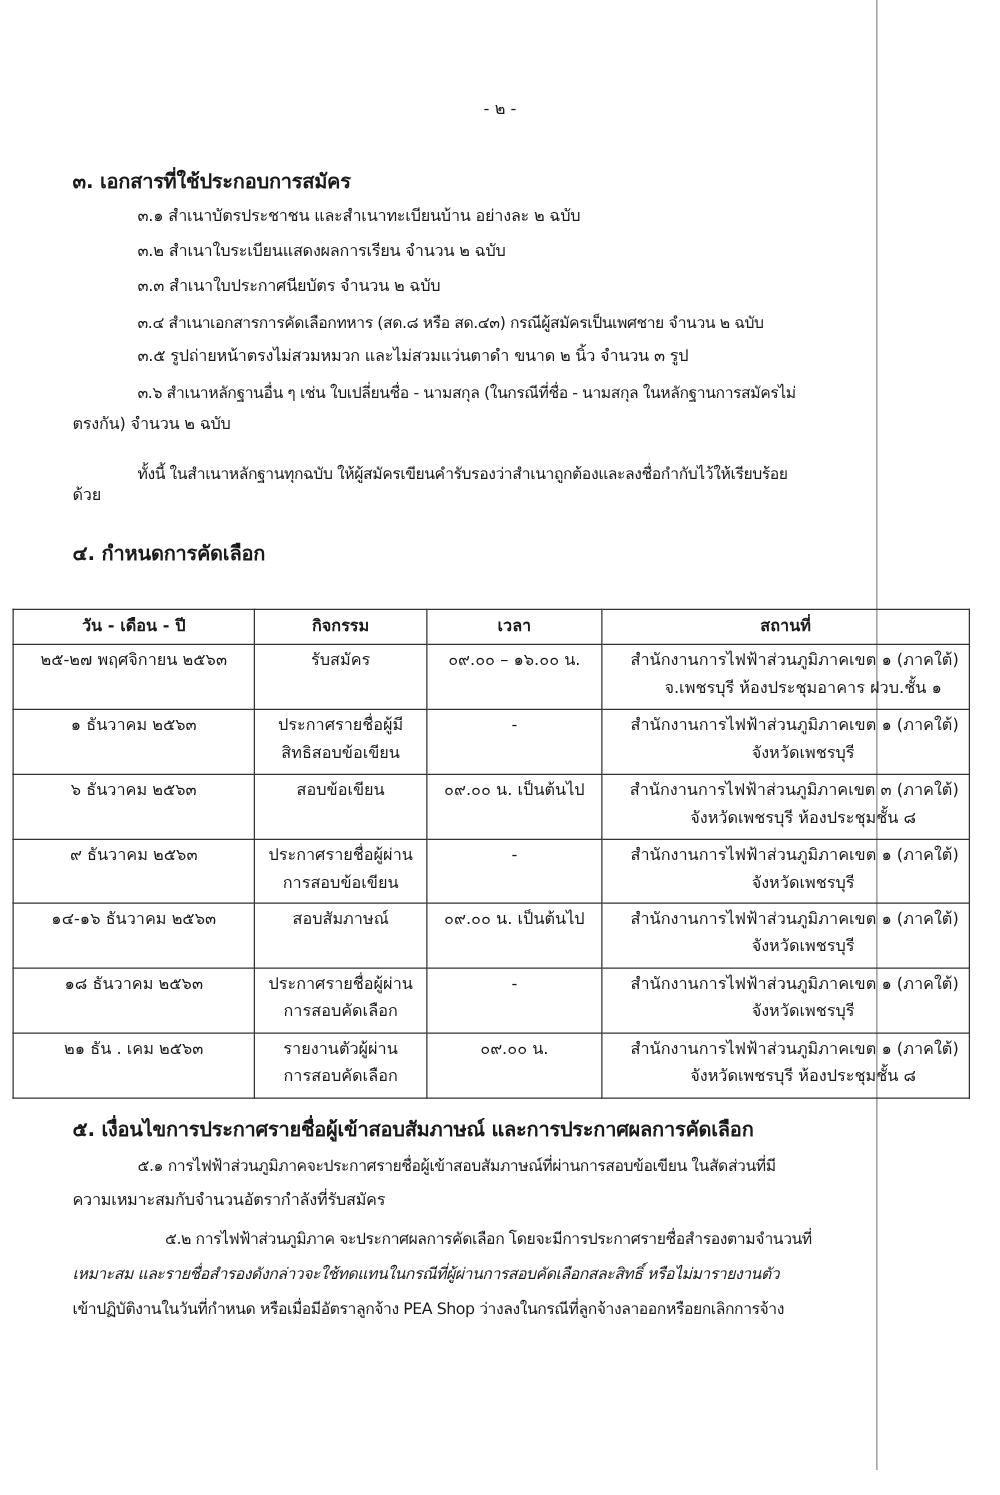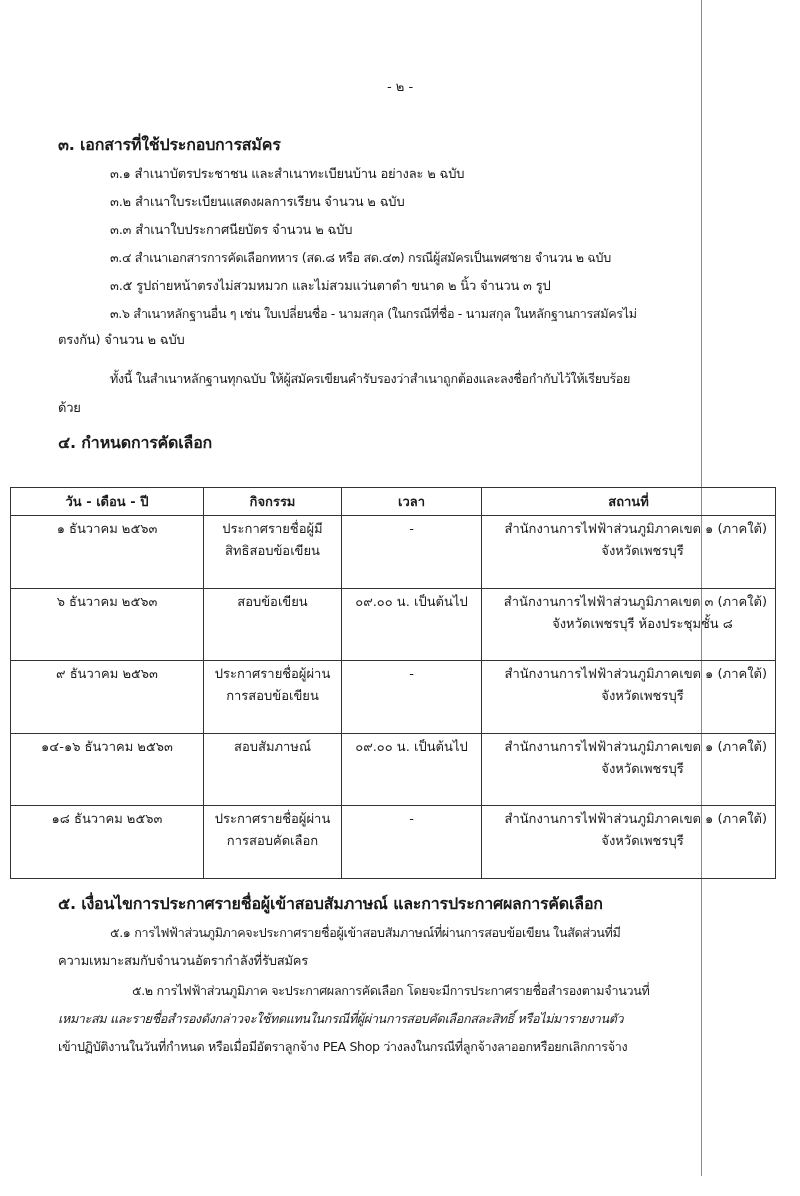--- a/index.html
+++ b/index.html
@@ -46,40 +46,49 @@
 
 <div class="line heading" style="top:136px; left:58px;">๓. เอกสารที่ใช้ประกอบการสมัคร</div>
 <div class="line" style="top:165px; left:110px;">๓.๑ สำเนาบัตรประชาชน  และสำเนาทะเบียนบ้าน  อย่างละ ๒ ฉบับ</div>
 <div class="line" style="top:193px; left:110px;">๓.๒ สำเนาใบระเบียนแสดงผลการเรียน  จำนวน ๒ ฉบับ</div>
 <div class="line" style="top:221px; left:110px;">๓.๓ สำเนาใบประกาศนียบัตร  จำนวน ๒ ฉบับ</div>
 <div class="line thin" style="top:249px; left:110px;">๓.๔ สำเนาเอกสารการคัดเลือกทหาร (สด.๘ หรือ สด.๔๓)  กรณีผู้สมัครเป็นเพศชาย  จำนวน ๒ ฉบับ</div>
 <div class="line" style="top:277px; left:110px;">๓.๕ รูปถ่ายหน้าตรงไม่สวมหมวก  และไม่สวมแว่นตาดำ  ขนาด ๒ นิ้ว จำนวน ๓ รูป</div>
 <div class="line thin" style="top:305px; left:110px;">๓.๖ สำเนาหลักฐานอื่น ๆ  เช่น ใบเปลี่ยนชื่อ - นามสกุล (ในกรณีที่ชื่อ - นามสกุล ในหลักฐานการสมัครไม่</div>
 <div class="line" style="top:331px; left:58px;">ตรงกัน) จำนวน ๒ ฉบับ</div>
 <div class="line thin" style="top:370px; left:110px;">ทั้งนี้   ในสำเนาหลักฐานทุกฉบับ  ให้ผู้สมัครเขียนคำรับรองว่าสำเนาถูกต้องและลงชื่อกำกับไว้ให้เรียบร้อย</div>
-<div class="line" style="top:399px; left:58px;">ด้วย</div>
+<div class="line" style="top:388px; left:58px;">ด้วย</div>
 
 <div class="line heading" style="top:434px; left:58px;">๔. กำหนดการคัดเลือก</div>
 
 <table class="schedule">
   <colgroup>
       <col class="c1">
       <col class="c2">
       <col class="c3">
       <col class="c4">
     </colgroup>
   <thead>
     <tr>
       <th>วัน - เดือน - ปี</th>
       <th>กิจกรรม</th>
       <th>เวลา</th>
       <th>สถานที่</th>
     </tr>
   </thead>
   <tbody>
+    <tr>
+      <td>๒๕-๒๗ พฤศจิกายน ๒๕๖๓</td>
+      <td><span>รับสมัคร</span></td>
+      <td>๐๙.๐๐ – ๑๖.๐๐ น.</td>
+      <td class="place">
+          <span class="l1">สำนักงานการไฟฟ้าส่วนภูมิภาคเขต ๑ (ภาคใต้)</span>
+          <span class="l2">จ.เพชรบุรี ห้องประชุมอาคาร ฝวบ.ชั้น ๑</span>
+        </td>
+    </tr>
     <tr>
       <td>๑ ธันวาคม ๒๕๖๓</td>
       <td><span>ประกาศรายชื่อผู้มี</span><br><span>สิทธิสอบข้อเขียน</span></td>
       <td>-</td>
       <td class="place">
           <span class="l1">สำนักงานการไฟฟ้าส่วนภูมิภาคเขต ๑ (ภาคใต้)</span>
           <span class="l2">จังหวัดเพชรบุรี</span>
         </td>
     </tr>
     <tr>
@@ -111,20 +120,29 @@
     </tr>
     <tr>
       <td>๑๘ ธันวาคม  ๒๕๖๓</td>
       <td><span>ประกาศรายชื่อผู้ผ่าน</span><br><span>การสอบคัดเลือก</span></td>
       <td>-</td>
       <td class="place">
           <span class="l1">สำนักงานการไฟฟ้าส่วนภูมิภาคเขต ๑ (ภาคใต้)</span>
           <span class="l2">จังหวัดเพชรบุรี</span>
         </td>
     </tr>
+    <tr>
+      <td>๒๑ ธัน . เคม  ๒๕๖๓</td>
+      <td><span>รายงานตัวผู้ผ่าน</span><br><span>การสอบคัดเลือก</span></td>
+      <td>๐๙.๐๐ น.</td>
+      <td class="place">
+          <span class="l1">สำนักงานการไฟฟ้าส่วนภูมิภาคเขต ๑ (ภาคใต้)</span>
+          <span class="l2">จังหวัดเพชรบุรี ห้องประชุมชั้น ๘</span>
+        </td>
+    </tr>
   </tbody>
 </table>
 
 <div class="line heading" style="top:895px; left:58px;">๕. เงื่อนไขการประกาศรายชื่อผู้เข้าสอบสัมภาษณ์  และการประกาศผลการคัดเลือก</div>
 <div class="line thin" style="top:924px; left:110px;">๕.๑ การไฟฟ้าส่วนภูมิภาคจะประกาศรายชื่อผู้เข้าสอบสัมภาษณ์ที่ผ่านการสอบข้อเขียน  ในสัดส่วนที่มี</div>
 <div class="line" style="top:952px; left:58px;">ความเหมาะสมกับจำนวนอัตรากำลังที่รับสมัคร</div>
 <div class="line thin" style="top:982px; left:110px;margin-left:22px;">๕.๒ การไฟฟ้าส่วนภูมิภาค  จะประกาศผลการคัดเลือก  โดยจะมีการประกาศรายชื่อสำรองตามจำนวนที่</div>
 <div class="line thin" style="top:1010px; left:58px;font-style:italic;">เหมาะสม  และรายชื่อสำรองดังกล่าวจะใช้ทดแทนในกรณีที่ผู้ผ่านการสอบคัดเลือกสละสิทธิ์  หรือไม่มารายงานตัว</div>
 <div class="line thin" style="top:1038px; left:58px;">เข้าปฏิบัติงานในวันที่กำหนด  หรือเมื่อมีอัตราลูกจ้าง PEA Shop ว่างลงในกรณีที่ลูกจ้างลาออกหรือยกเลิกการจ้าง</div>
 

